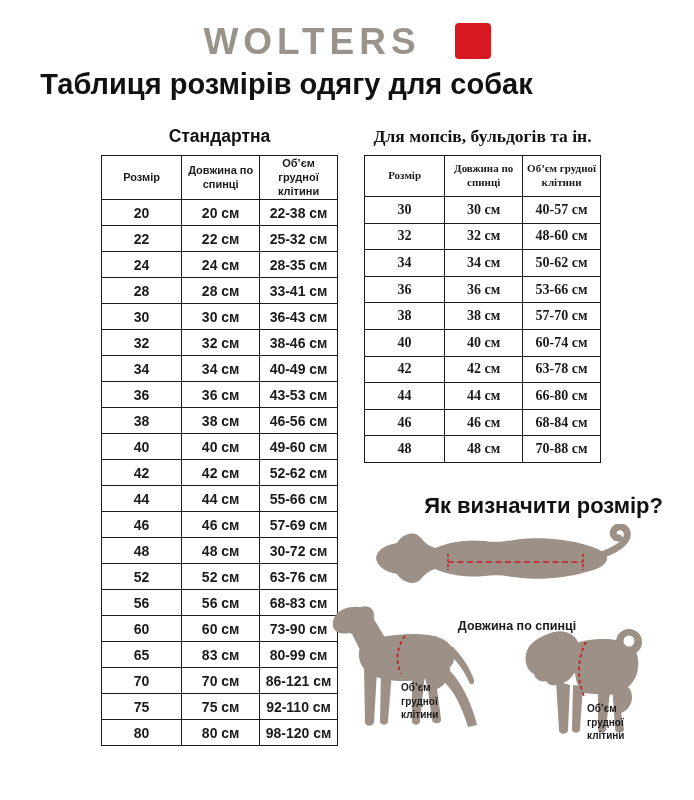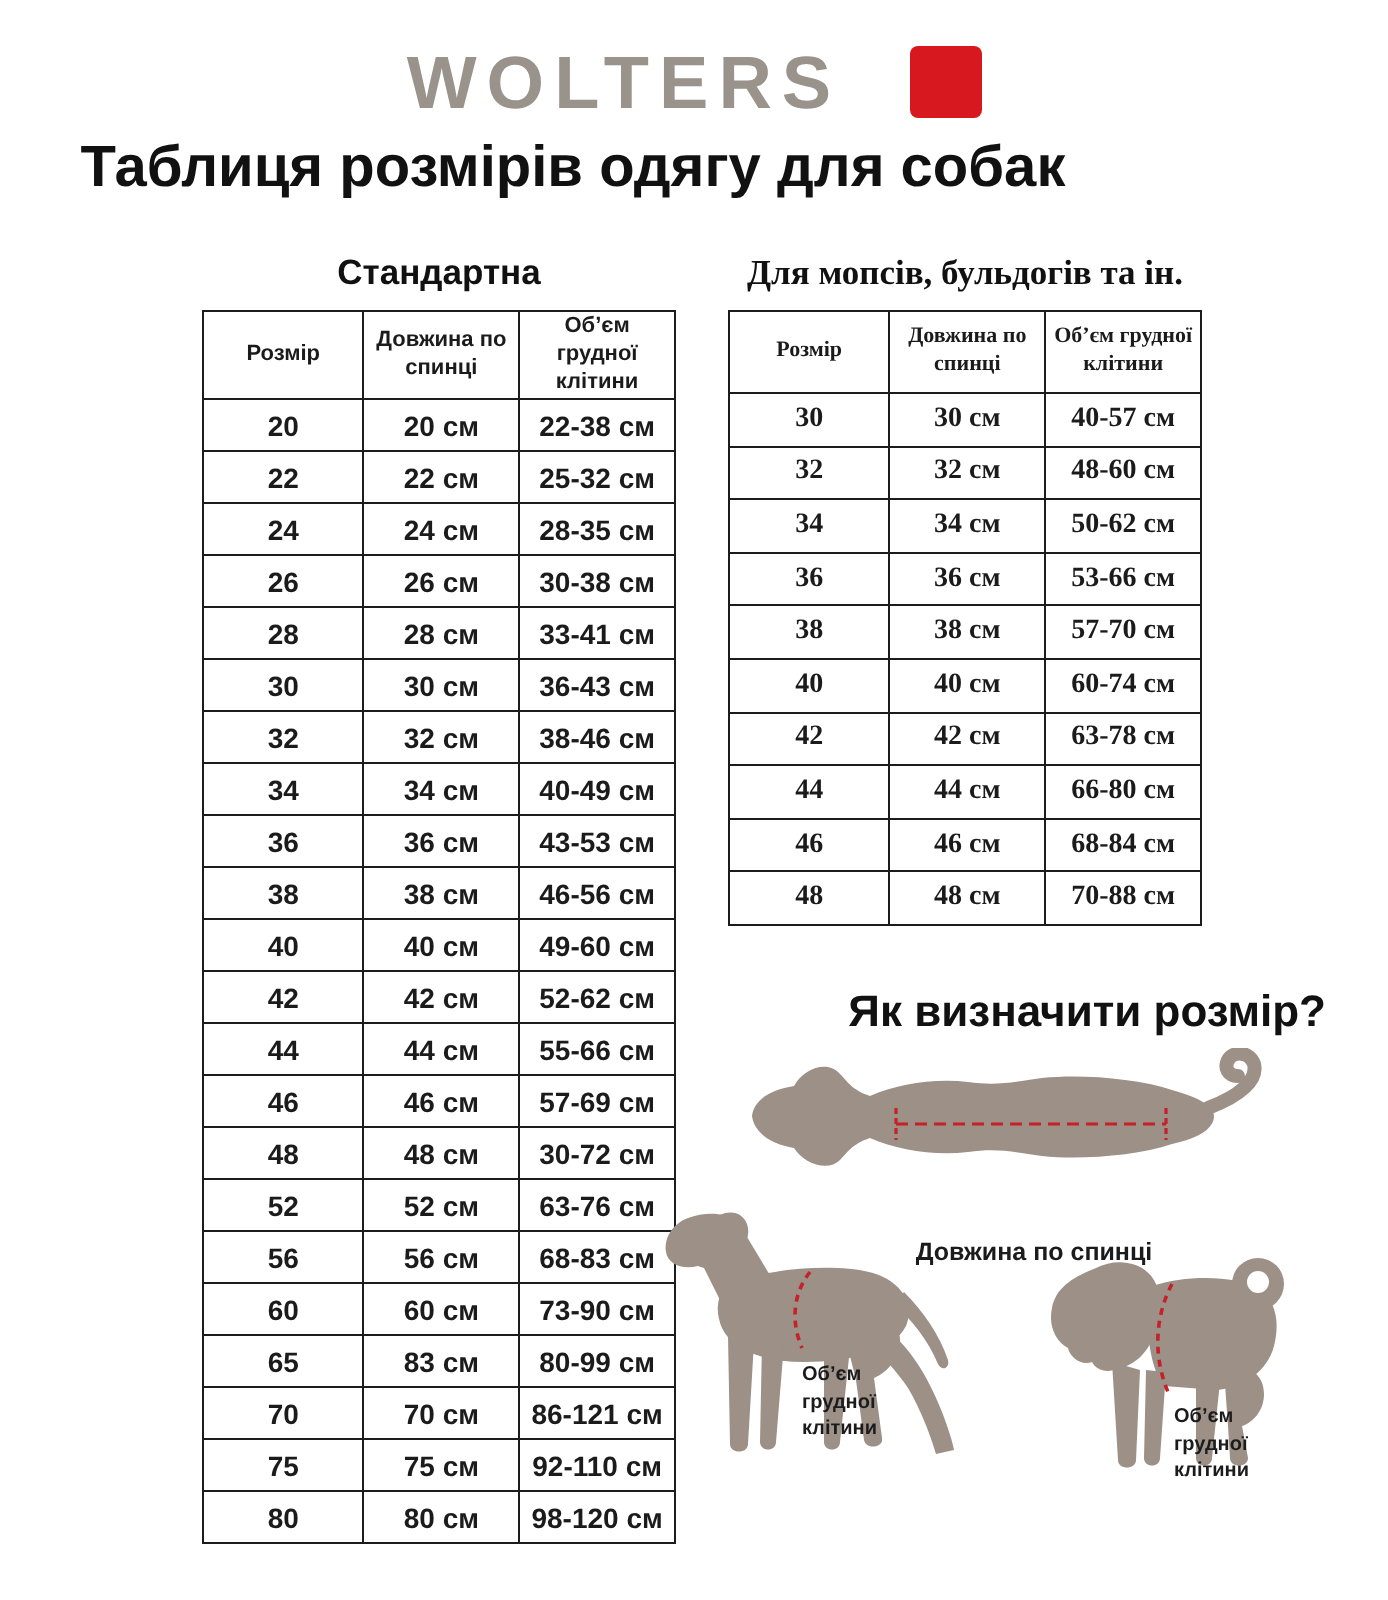--- a/index.html
+++ b/index.html
@@ -80,25 +80,20 @@
           </tr>
           <tr>
             <td>22</td>
             <td>22 см</td>
             <td>25-32 см</td>
           </tr>
           <tr>
             <td>24</td>
             <td>24 см</td>
             <td>28-35 см</td>
-          </tr>
-          <tr>
-            <td>26</td>
-            <td>26 см</td>
-            <td>30-38 см</td>
           </tr>
           <tr>
             <td>28</td>
             <td>28 см</td>
             <td>33-41 см</td>
           </tr>
           <tr>
             <td>30</td>
             <td>30 см</td>
             <td>36-43 см</td>

